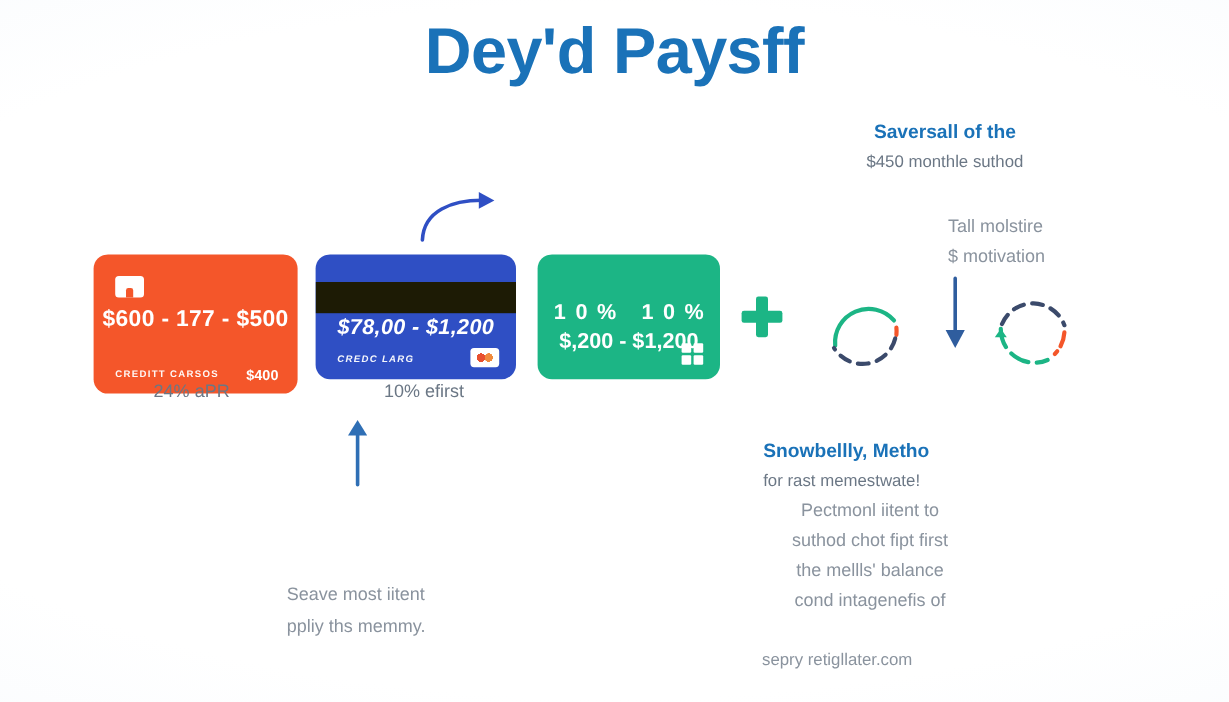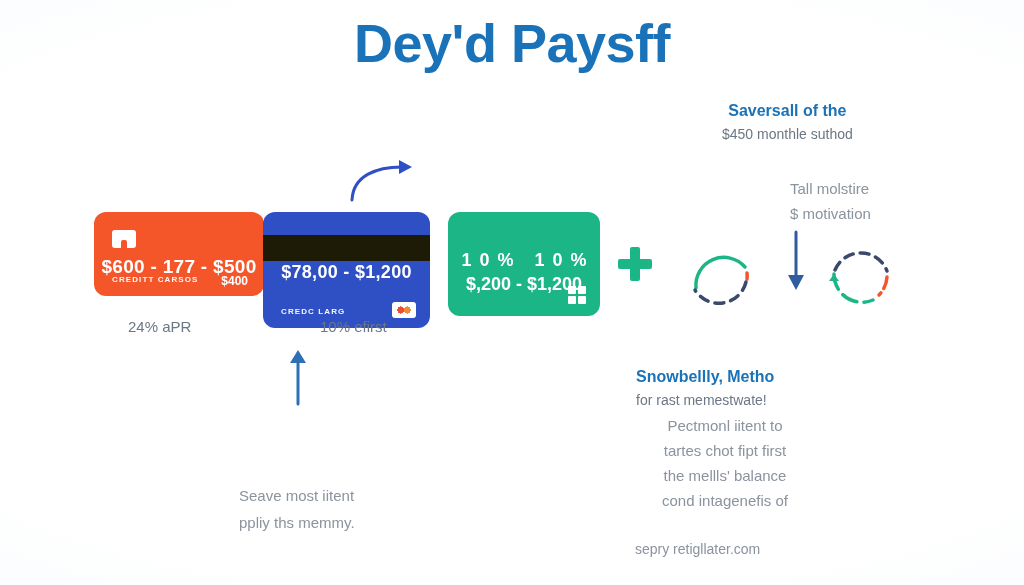--- a/index.html
+++ b/index.html
@@ -34,26 +34,27 @@
     letter-spacing: -0.5px;
   }
 
   
   .card {
     position: absolute;
     border-radius: 12px;
     overflow: hidden;
   }
   .card-orange {
-    left: 94px;  top: 212px;  width: 170px; height: 84px;
+    left: 78px;  top: 212px;  width: 170px; height: 116px;
     background: #f4562a;
   }
   .card-blue {
-    left: 263px; top: 212px;  width: 167px; height: 116px;
+    left: 263px; top: 212px;  width: 167px; height: 104px;
     background: #2f4fc4;
+    font-style: italic;
   }
   .card-green {
     left: 448px; top: 212px;  width: 152px; height: 104px;
     background: #1cb585;
   }
 
   .mag-stripe {
     position: absolute;
     left: 0; top: 23px;
     width: 100%; height: 26px;
@@ -306,21 +307,21 @@
     <div class="blk-line">Seave most iitent</div>
     <div class="blk-line">ppliy ths memmy.</div>
   </div>
 
   <div class="blk blk-snowball">
     <div class="blk-head">Snowbellly, Metho</div>
     <div class="blk-sub">for rast memestwate!</div>
   </div>
   <div class="blk blk-snowball-body">
     <div class="blk-line">Pectmonl iitent to</div>
-    <div class="blk-line">tartes chot fipt first</div>
+    <div class="blk-line">suthod chot fipt first</div>
     <div class="blk-line">the mellls' balance</div>
     <div class="blk-line">cond intagenefis of</div>
   </div>
   <div class="blk blk-url">
     <div class="blk-line">sepry retigllater.com</div>
   </div>
 
 </div>
 
 </body></html>

